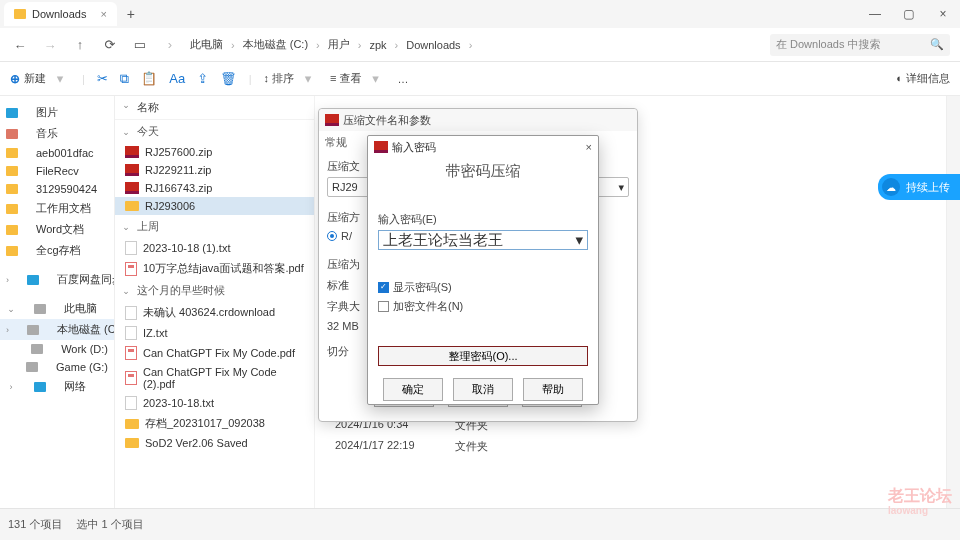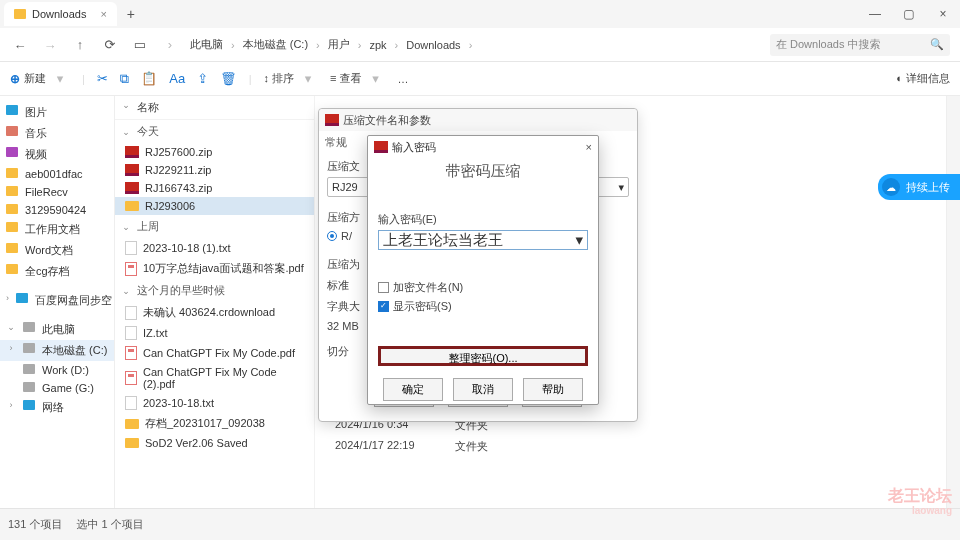--- a/index.html
+++ b/index.html
@@ -16,21 +16,21 @@
   .navbtn.dis { color: #bbb; }
   .bc { display: flex; align-items: center; gap: 8px; color: #444; font-size: 11px; }
   .bc .sep { color: #aaa; }
   .srch { margin-left: auto; background: #f3f3f3; border-radius: 3px; height: 22px; width: 180px; display:flex; align-items:center; padding:0 6px; color:#888; gap:4px; }
   .toolbar { height: 34px; background: #fff; border-bottom: 1px solid #ececec; display:flex; align-items:center; padding:0 10px; gap:12px; color:#444; }
   .tbtn { display:flex; align-items:center; gap:4px; font-size:11px; }
   .tbtn .plus { color:#1976d2; font-size:12px; font-weight:bold; }
   .ticon { color:#1976d2; font-size:13px; }
   .main { display:flex; height: calc(540px - 28px - 34px - 34px - 20px); background:#fff; }
   .sidebar { width:115px; border-right:1px solid #eee; overflow:hidden; font-size:11px; padding-top:6px; }
-  .sbitem { display:flex; align-items:flex-start; gap:7px; padding:3px 6px; white-space:nowrap; overflow:hidden; text-overflow:ellipsis; color:#333; }
+  .sbitem { display:flex; align-items:center; gap:18px; padding:3px 6px; white-space:nowrap; overflow:hidden; text-overflow:ellipsis; color:#333; }
   .sbitem.sel { background:#e6f0fa; }
   .sq { width:12px; height:10px; border-radius:1px; flex-shrink:0; }
   .fy { background:#f8bd3f; } .fb { background:#26a0da; } .fr { background:#d76; } .fp { background:#ab47bc; } .fgray { background:#aaa; }
   .chev { color:#888; font-size:9px; width:10px; text-align:center; }
   .filepane { flex:1; display:flex; }
   .namecol { width:200px; border-right:1px solid #f2f2f2; }
   .detcol { flex:1; padding-left:20px; }
   .colhdr { color:#444; font-size:11px; padding:4px 6px; display:flex; gap:6px; border-bottom:1px solid #f2f2f2; }
   .grp { color:#555; font-size:11px; padding:4px 6px; display:flex; align-items:center; gap:6px; }
   .fi { display:flex; align-items:center; gap:6px; padding:3px 10px; font-size:11px; color:#333; }
@@ -42,21 +42,21 @@
   .ico-pdf { width:12px; height:14px; background:#fff; border:1px solid #e57373; flex-shrink:0; position:relative; }
   .ico-pdf::after { content:""; position:absolute; top:2px; left:2px; right:2px; height:3px; background:#e57373; }
   .row { display:flex; font-size:11px; color:#444; padding:3px 0; }
   .row span:nth-child(1){ width:120px; }
   .row span:nth-child(2){ width:120px; }
   .row span:nth-child(3){ width:60px; }
   .status { position:absolute; bottom:0; left:0; right:0; height:32px; background:#f5f5f5; border-top:1px solid #e4e4e4; font-size:11px; color:#555; display:flex; align-items:center; padding:0 8px; gap:14px; }
   .scrollbar { position:absolute; right:0; top:96px; bottom:20px; width:14px; background:#f5f5f5; border-left:1px solid #eee; }
   .sidepill { position:absolute; top:174px; right:0; background:#1aa3ff; color:#fff; font-size:11px; padding:4px 10px 4px 4px; border-radius:12px 0 0 12px; display:flex; align-items:center; gap:6px; }
   .sidepill .circ { width:18px; height:18px; border-radius:50%; background:#0e88e0; display:flex; align-items:center; justify-content:center; font-size:10px; }
-  .wm { position:absolute; bottom:24px; right:8px; color:#fac2c2; font-weight:bold; font-size:16px; text-align:right; line-height:1.1; }
+  .wm { position:absolute; bottom:24px; right:8px; color:#fac2c2; font-weight:bold; font-size:16px; line-height:1.1; }
   .wm span { font-size:10px; display:block; color:#f8d0d0; }
   
   .dlg1 { position:absolute; top:108px; left:318px; width:320px; height:314px; background:#fff; border:1px solid #bbb; border-radius:4px; box-shadow:0 4px 14px rgba(0,0,0,0.15); }
   .dlg1-title { height:22px; display:flex; align-items:center; padding:0 6px; font-size:11px; background:#f7f7f7; border-radius:4px 4px 0 0; gap:4px; color:#444; }
   .dlg1 .tabs { display:flex; font-size:11px; color:#555; padding:4px 6px 0; gap:10px; }
   .dlg1 .lbl { font-size:11px; color:#444; padding:3px 8px; }
   .dlg1 .inp { margin:0 8px; height:20px; border:1px solid #bbb; border-radius:2px; display:flex; align-items:center; padding:0 4px; font-size:11px; color:#333; justify-content:space-between; }
   .dlg1 .radio { display:flex; align-items:center; gap:4px; padding:2px 8px; font-size:11px; color:#444; }
   .dlg1 .radio .dot { width:10px; height:10px; border-radius:50%; border:1px solid #1976d2; position:relative; }
   .dlg1 .radio .dot.on::after{content:"";position:absolute;top:2px;left:2px;width:4px;height:4px;border-radius:50%;background:#1976d2;}
@@ -65,21 +65,21 @@
   .dlg2 { position:absolute; top:135px; left:367px; width:232px; height:270px; background:#fff; border:1px solid #999; border-radius:2px; box-shadow:0 6px 18px rgba(0,0,0,0.25); }
   .dlg2-title { height:22px; display:flex; align-items:center; padding:0 6px; font-size:11px; gap:4px; color:#333; }
   .dlg2 .x { margin-left:auto; color:#555; }
   .dlg2 .grouplbl { text-align:center; font-size:15px; color:#555; padding:4px 0; }
   .dlg2 .lbl { font-size:11px; color:#444; padding:3px 10px; }
   .dlg2 .combo { margin:0 10px; height:20px; border:1px solid #7aa9d4; display:flex; align-items:center; padding:0 4px; font-size:15px; color:#333; justify-content:space-between; }
   .dlg2 .chk { display:flex; align-items:center; gap:4px; padding:2px 10px; font-size:11px; color:#444; }
   .dlg2 .chk .box { width:11px; height:11px; border:1px solid #888; }
   .dlg2 .chk .box.on { background:#1976d2; border-color:#1976d2; position:relative; }
   .dlg2 .chk .box.on::after{content:"✓";color:#fff;font-size:8px;position:absolute;top:-1px;left:1px;}
-  .dlg2 .orgbtn { margin:6px 10px; height:20px; border:3px solid #7f1d1d; background:#f4f4f4; text-align:center; font-size:11px; line-height:18px; }
+  .dlg2 .orgbtn { margin:6px 10px; height:20px; border:1px solid #7f1d1d; background:#f4f4f4; text-align:center; font-size:11px; line-height:18px; }
 </style>
 </head>
 <body>
 
 <div class="titlebar">
   <div class="tab">
     <span class="icon-fol"></span>
     <span>Downloads</span>
     <span class="x">×</span>
   </div>
@@ -148,24 +148,20 @@
   <div class="sidebar">
     <div class="sbitem">
         <span class="sq fb"></span>
         <span>图片</span>
       </div>
     <div class="sbitem">
         <span class="sq fr"></span>
         <span>音乐</span>
       </div>
     <div class="sbitem">
-        <span class="sq fp"></span>
-        <span>视频</span>
-      </div>
-    <div class="sbitem">
         <span class="sq fy"></span>
         <span>aeb001dfac</span>
       </div>
     <div class="sbitem">
         <span class="sq fy"></span>
         <span>FileRecv</span>
       </div>
     <div class="sbitem">
         <span class="sq fy"></span>
         <span>3129590424</span>
@@ -372,26 +368,26 @@
   </div>
   <div class="grouplbl">带密码压缩</div>
   <div style="height:24px"></div>
   <div class="lbl">输入密码(E)</div>
   <div class="combo">
       <span>上老王论坛当老王</span>
       <span>▾</span>
     </div>
   <div style="height:28px"></div>
   <div class="chk">
+      <span class="box on"></span>
+      <span>显示密码(S)</span>
+    </div>
+  <div class="chk">
       <span class="box"></span>
       <span>加密文件名(N)</span>
-    </div>
-  <div class="chk">
-      <span class="box on"></span>
-      <span>显示密码(S)</span>
     </div>
   <div style="height:24px"></div>
   <div class="orgbtn">整理密码(O)...</div>
   <div class="btns" style="display:flex;gap:10px;justify-content:center;padding:6px 0">
     <div class="btn">确定</div>
     <div class="btn">取消</div>
     <div class="btn">帮助</div>
   </div>
 </div>
 

